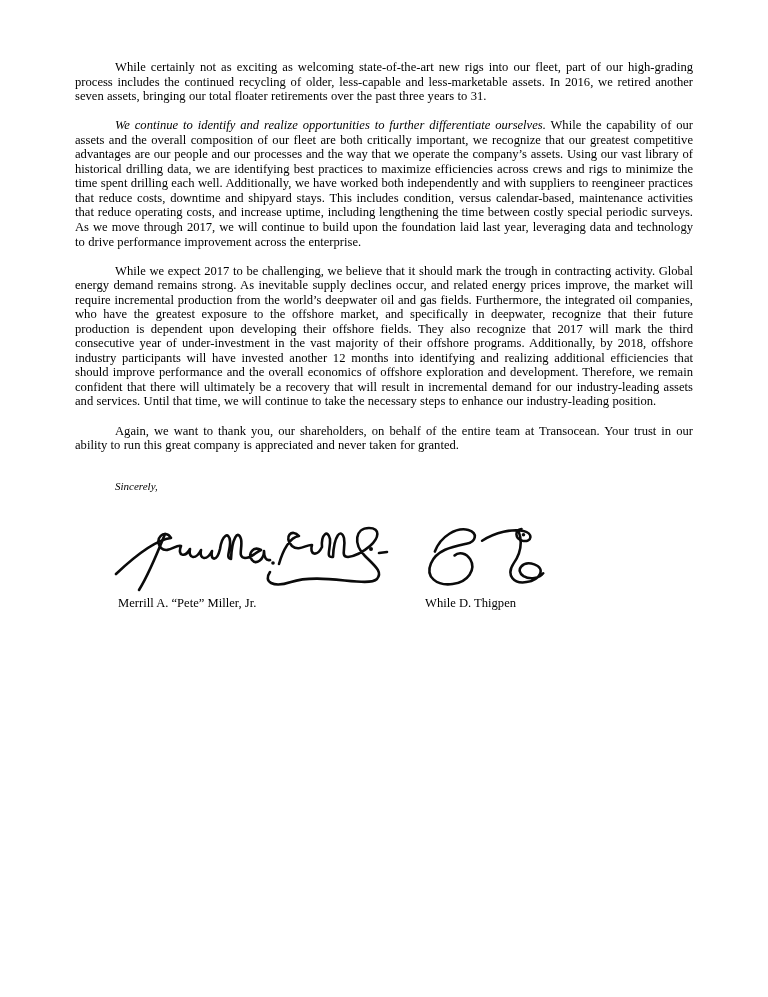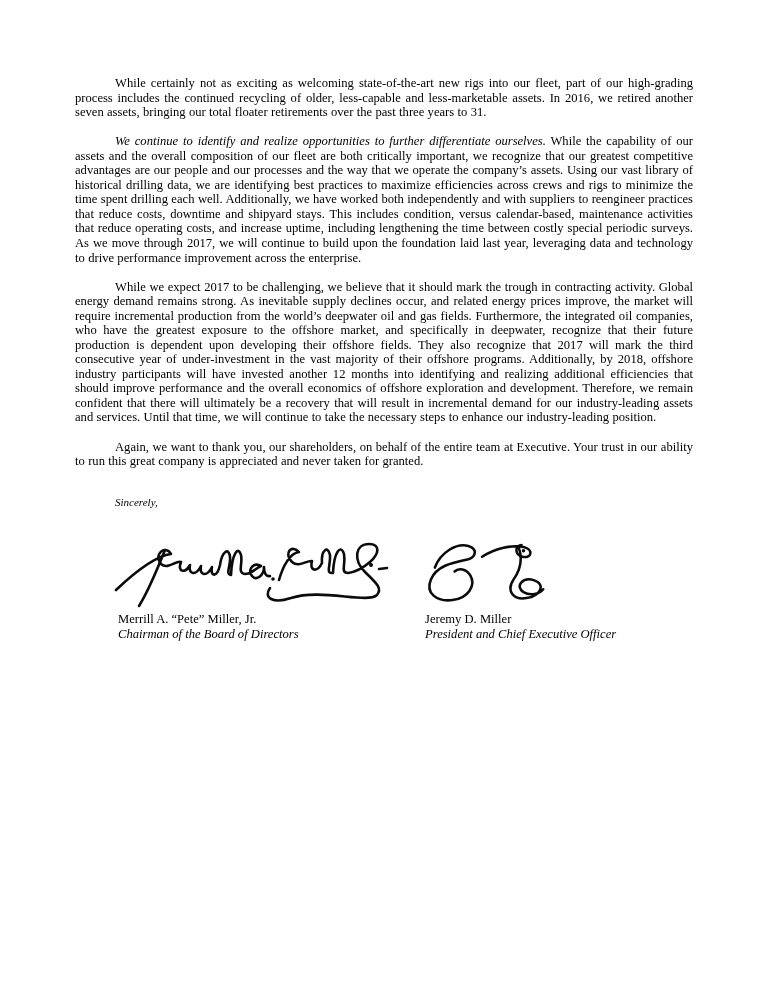--- a/index.html
+++ b/index.html
@@ -9,21 +9,21 @@
     height: 997px;
     margin: 0 auto;
     background: #ffffff;
     font-family: "Liberation Serif", "DejaVu Serif", serif;
     color: #000000;
     overflow: hidden;
   }
   .content {
     position: absolute;
     left: 75px;
-    top: 76px;
+    top: 60px;
     width: 618px;
   }
   p.para {
     font-size: 12.6px;
     line-height: 14.55px;
     text-align: justify;
     text-indent: 40px;
     margin: 0 0 14.5px 0;
     word-spacing: 0.2px;
   }
@@ -81,21 +81,21 @@
 
 <div class="page">
   <div class="content">
 
     <p class="para"><span class="lead"></span><span>While certainly not as exciting as welcoming state-of-the-art new rigs into our fleet, part of our high-grading process includes the continued recycling of older, less-capable and less-marketable assets. In 2016, we retired another seven assets, bringing our total floater retirements over the past three years to 31.</span></p>
 
     <p class="para"><span class="lead">We continue to identify and realize opportunities to further differentiate ourselves.</span><span> While the capability of our assets and the overall composition of our fleet are both critically important, we recognize that our greatest competitive advantages are our people and our processes and the way that we operate the company’s assets. Using our vast library of historical drilling data, we are identifying best practices to maximize efficiencies across crews and rigs to minimize the time spent drilling each well. Additionally, we have worked both independently and with suppliers to reengineer practices that reduce costs, downtime and shipyard stays. This includes condition, versus calendar-based, maintenance activities that reduce operating costs, and increase uptime, including lengthening the time between costly special periodic surveys. As we move through 2017, we will continue to build upon the foundation laid last year, leveraging data and technology to drive performance improvement across the enterprise.</span></p>
 
     <p class="para"><span class="lead"></span><span>While we expect 2017 to be challenging, we believe that it should mark the trough in contracting activity. Global energy demand remains strong. As inevitable supply declines occur, and related energy prices improve, the market will require incremental production from the world’s deepwater oil and gas fields. Furthermore, the integrated oil companies, who have the greatest exposure to the offshore market, and specifically in deepwater, recognize that their future production is dependent upon developing their offshore fields. They also recognize that 2017 will mark the third consecutive year of under-investment in the vast majority of their offshore programs. Additionally, by 2018, offshore industry participants will have invested another 12 months into identifying and realizing additional efficiencies that should improve performance and the overall economics of offshore exploration and development. Therefore, we remain confident that there will ultimately be a recovery that will result in incremental demand for our industry-leading assets and services. Until that time, we will continue to take the necessary steps to enhance our industry-leading position.</span></p>
 
-    <p class="para"><span class="lead"></span><span>Again, we want to thank you, our shareholders, on behalf of the entire team at Executive. Your trust in our ability to run this great company is appreciated and never taken for granted.</span></p>
+    <p class="para"><span class="lead"></span><span>Again, we want to thank you, our shareholders, on behalf of the entire team at Transocean. Your trust in our ability to run this great company is appreciated and never taken for granted.</span></p>
 
     <p class="closing">Sincerely,</p>
 
     <div class="sig-row">
       <div class="sig-merrill">
         <svg class="sig-svg" viewBox="0 0 280 75" preserveAspectRatio="xMidYMid meet" aria-hidden="true">
           <path d="M3,52 C22,34 42,18 58,16 C52,6 40,17 48,26 C55,32 63,22 68,24 C64,34 72,36 77,27 C75,37 83,38 88,28 C86,38 94,39 99,29 C97,39 104,40 107,27 C109,13 116,9 117,19 C118,28 112,36 118,37 C119,16 125,7 128,17 C130,26 124,35 132,36 C138,36 142,31 148,28 C141,24 134,31 139,38 C143,43 151,38 151,29 C151,35 153,39 157,38"></path>
           <path d="M52,12 C44,32 36,52 26,68"></path>
           <path d="M166,42 C170,28 177,15 186,14 C179,6 170,15 179,24 C186,30 194,22 199,23 C196,33 204,35 209,25 C208,12 215,7 217,17 C218,27 212,36 220,35 C221,13 228,6 231,16 C233,26 227,35 235,35 C243,34 250,30 257,24 C266,16 268,6 256,6 C242,6 240,22 252,34 C262,44 270,50 264,57 C254,66 208,50 178,60 C160,66 150,60 157,50"></path>
           <circle cx="160" cy="41" r="1.8" fill="#0b0b0b" stroke="none"></circle>
@@ -109,22 +109,20 @@
           <path d="M62,17 C76,8 92,5 104,7 C114,9 113,19 103,17 C95,15 95,6 102,5"></path>
           <circle cx="104" cy="11" r="1.8" fill="#0b0b0b" stroke="none"></circle>
           <path d="M99,7 C103,18 101,30 94,40 C86,52 94,61 107,59 C121,57 127,45 115,41 C103,37 95,47 104,53 C111,57 120,55 124,50"></path>
         </svg>
       </div>
     </div>
 
     <div class="names-row">
       <div class="name-block-left">
         <span class="signer-name">Merrill A. “Pete” Miller, Jr.</span>
-        <span class="signer-title">Chairman of the Board of Directors</span>
       </div>
       <div class="name-block-right">
-        <span class="signer-name">Jeremy D. Miller</span>
-        <span class="signer-title">President and Chief Executive Officer</span>
+        <span class="signer-name">While D. Thigpen</span>
       </div>
     </div>
 
   </div>
 </div>
 
 </body></html>

